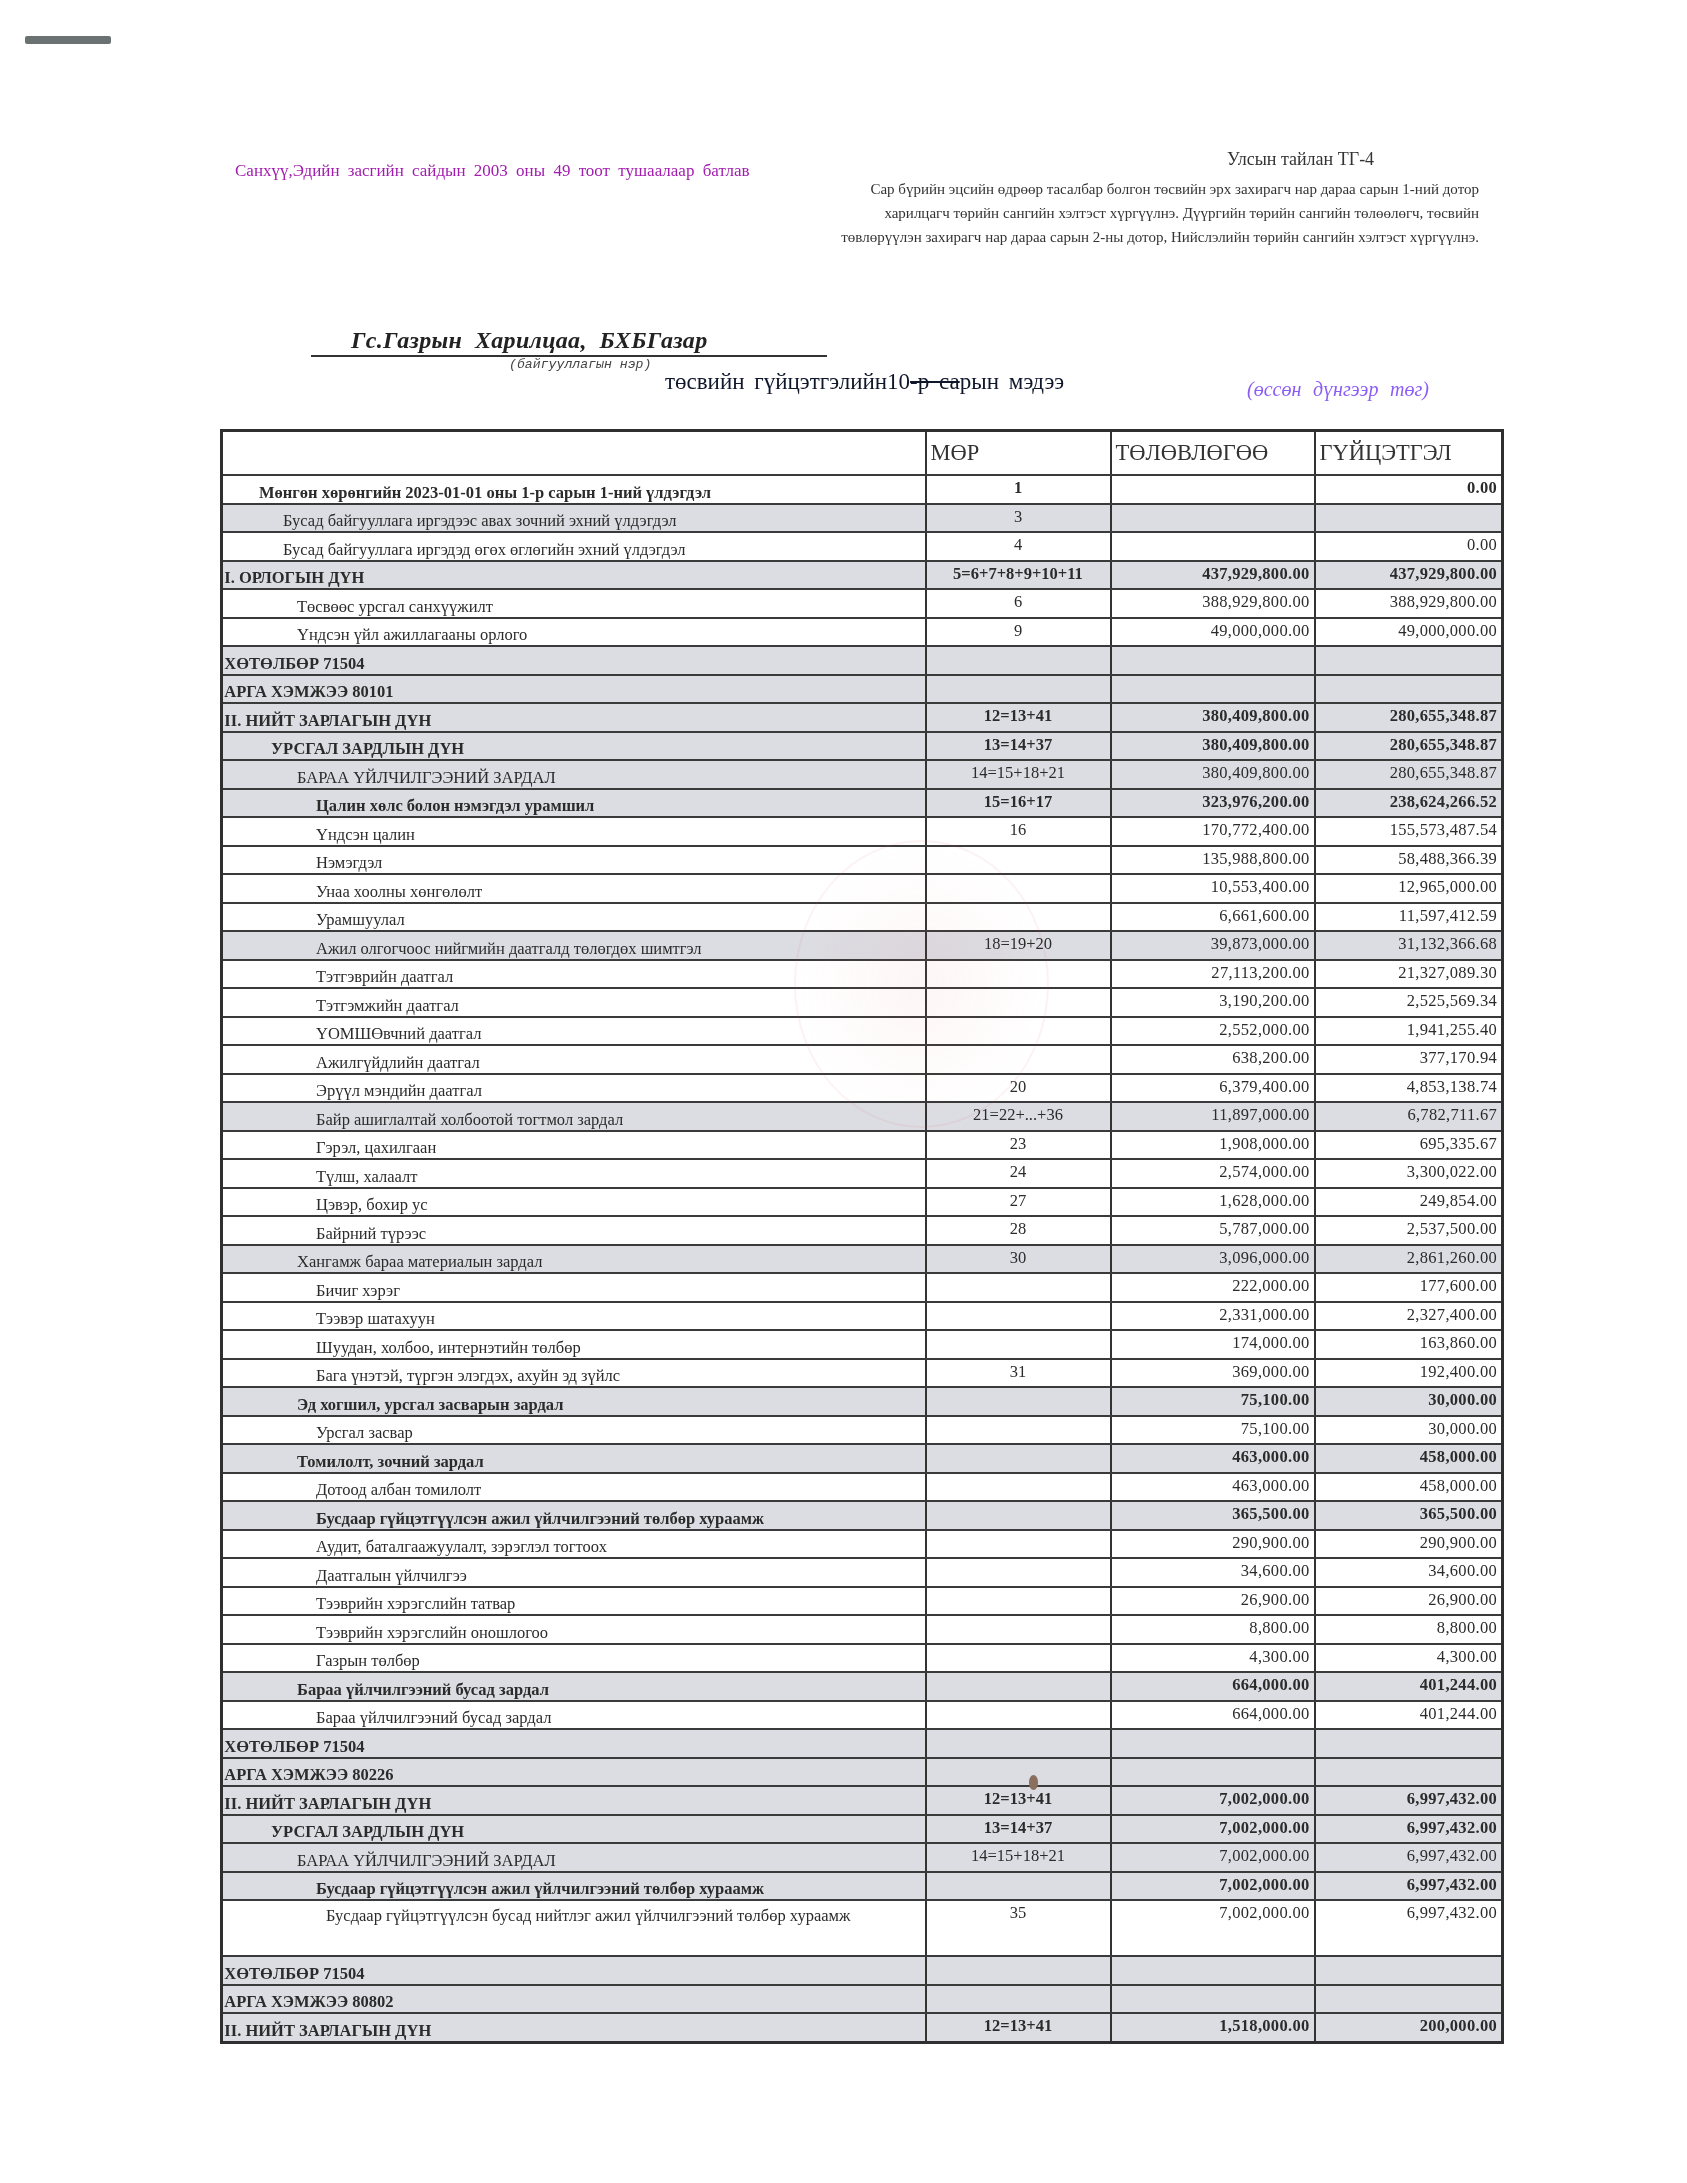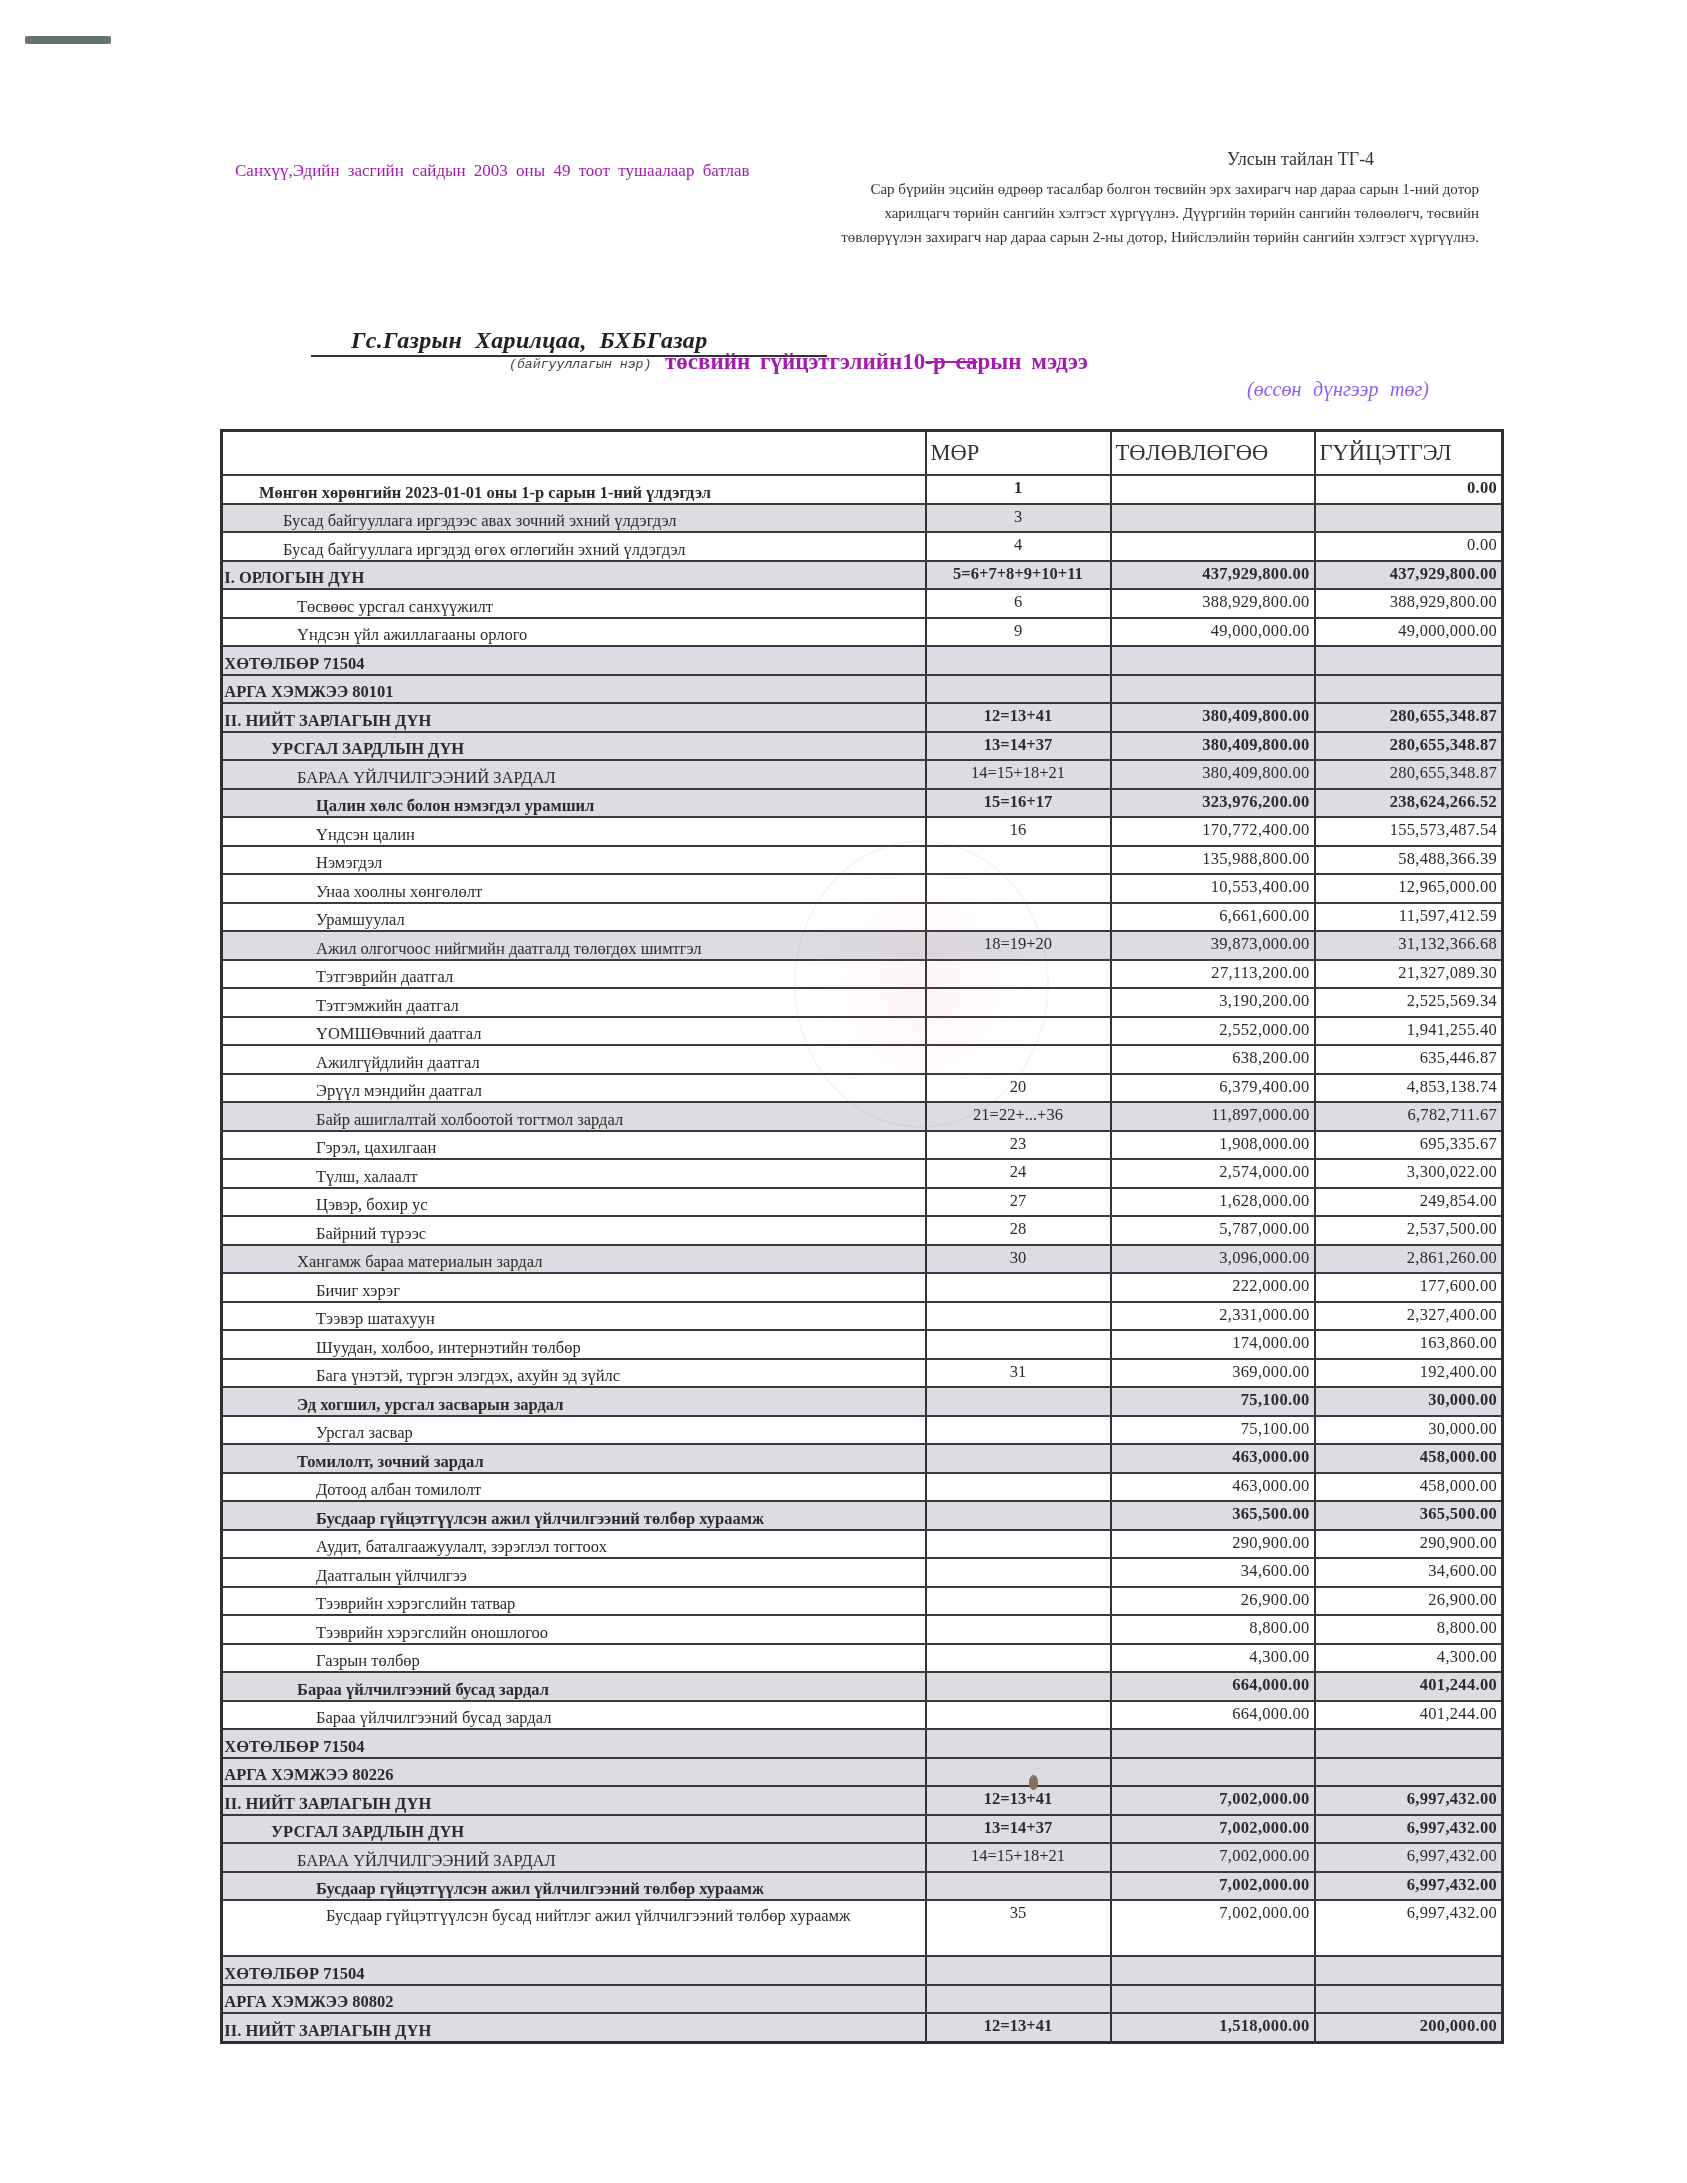--- a/index.html
+++ b/index.html
@@ -28,23 +28,22 @@
     .org-block { position: absolute; left: 311px; top: 279px; width: 516px; }
     .org-name {
       font-size: 24px; font-style: italic; font-weight: bold; color: #222;
       padding-left: 40px; letter-spacing: 0.3px; word-spacing: 6.6px; margin-top: 48px;
     }
     .org-line { height: 2px; background: #333; margin-top: 1.3px; width: 516px; }
     .org-caption {
       font-size: 13.2px; font-style: italic; color: #444; padding-left: 198px; margin-top: 0px; font-family: Liberation Mono, monospace;
     }
     .report-title {
-      position: absolute; left: 665px; top: 349px; font-size: 23px; color: #a21caf;
+      position: absolute; left: 665px; top: 369px; font-size: 23px; color: #0f172a;
       word-spacing: 4px;
-      font-weight: bold;
     }
     .report-title .strike { text-decoration: line-through; text-decoration-thickness: 2px; }
     .unit-note {
       position: absolute; left: 1247px; top: 378px; font-size: 20px; font-style: italic; color: #8b5cf6;
       word-spacing: 6.6px;
     }
     .stamp {
       position: absolute; left: 794px; top: 840px; width: 251px; height: 284px;
       border-radius: 50%; border: 2px solid rgba(220, 90, 100, 0.08);
       background: radial-gradient(ellipse at center, rgba(230,120,130,0.07), rgba(255,255,255,0) 70%);
@@ -243,21 +242,21 @@
       <tr>
         <td class="label ind-6">ҮОМШӨвчний даатгал</td>
         <td class="code"></td>
         <td class="num">2,552,000.00</td>
         <td class="num">1,941,255.40</td>
       </tr>
       <tr>
         <td class="label ind-6">Ажилгүйдлийн даатгал</td>
         <td class="code"></td>
         <td class="num">638,200.00</td>
-        <td class="num">635,446.87</td>
+        <td class="num">377,170.94</td>
       </tr>
       <tr>
         <td class="label ind-6">Эрүүл мэндийн даатгал</td>
         <td class="code">20</td>
         <td class="num">6,379,400.00</td>
         <td class="num">4,853,138.74</td>
       </tr>
       <tr class="shaded">
         <td class="label ind-6">Байр ашиглалтай холбоотой тогтмол зардал</td>
         <td class="code">21=22+...+36</td>

